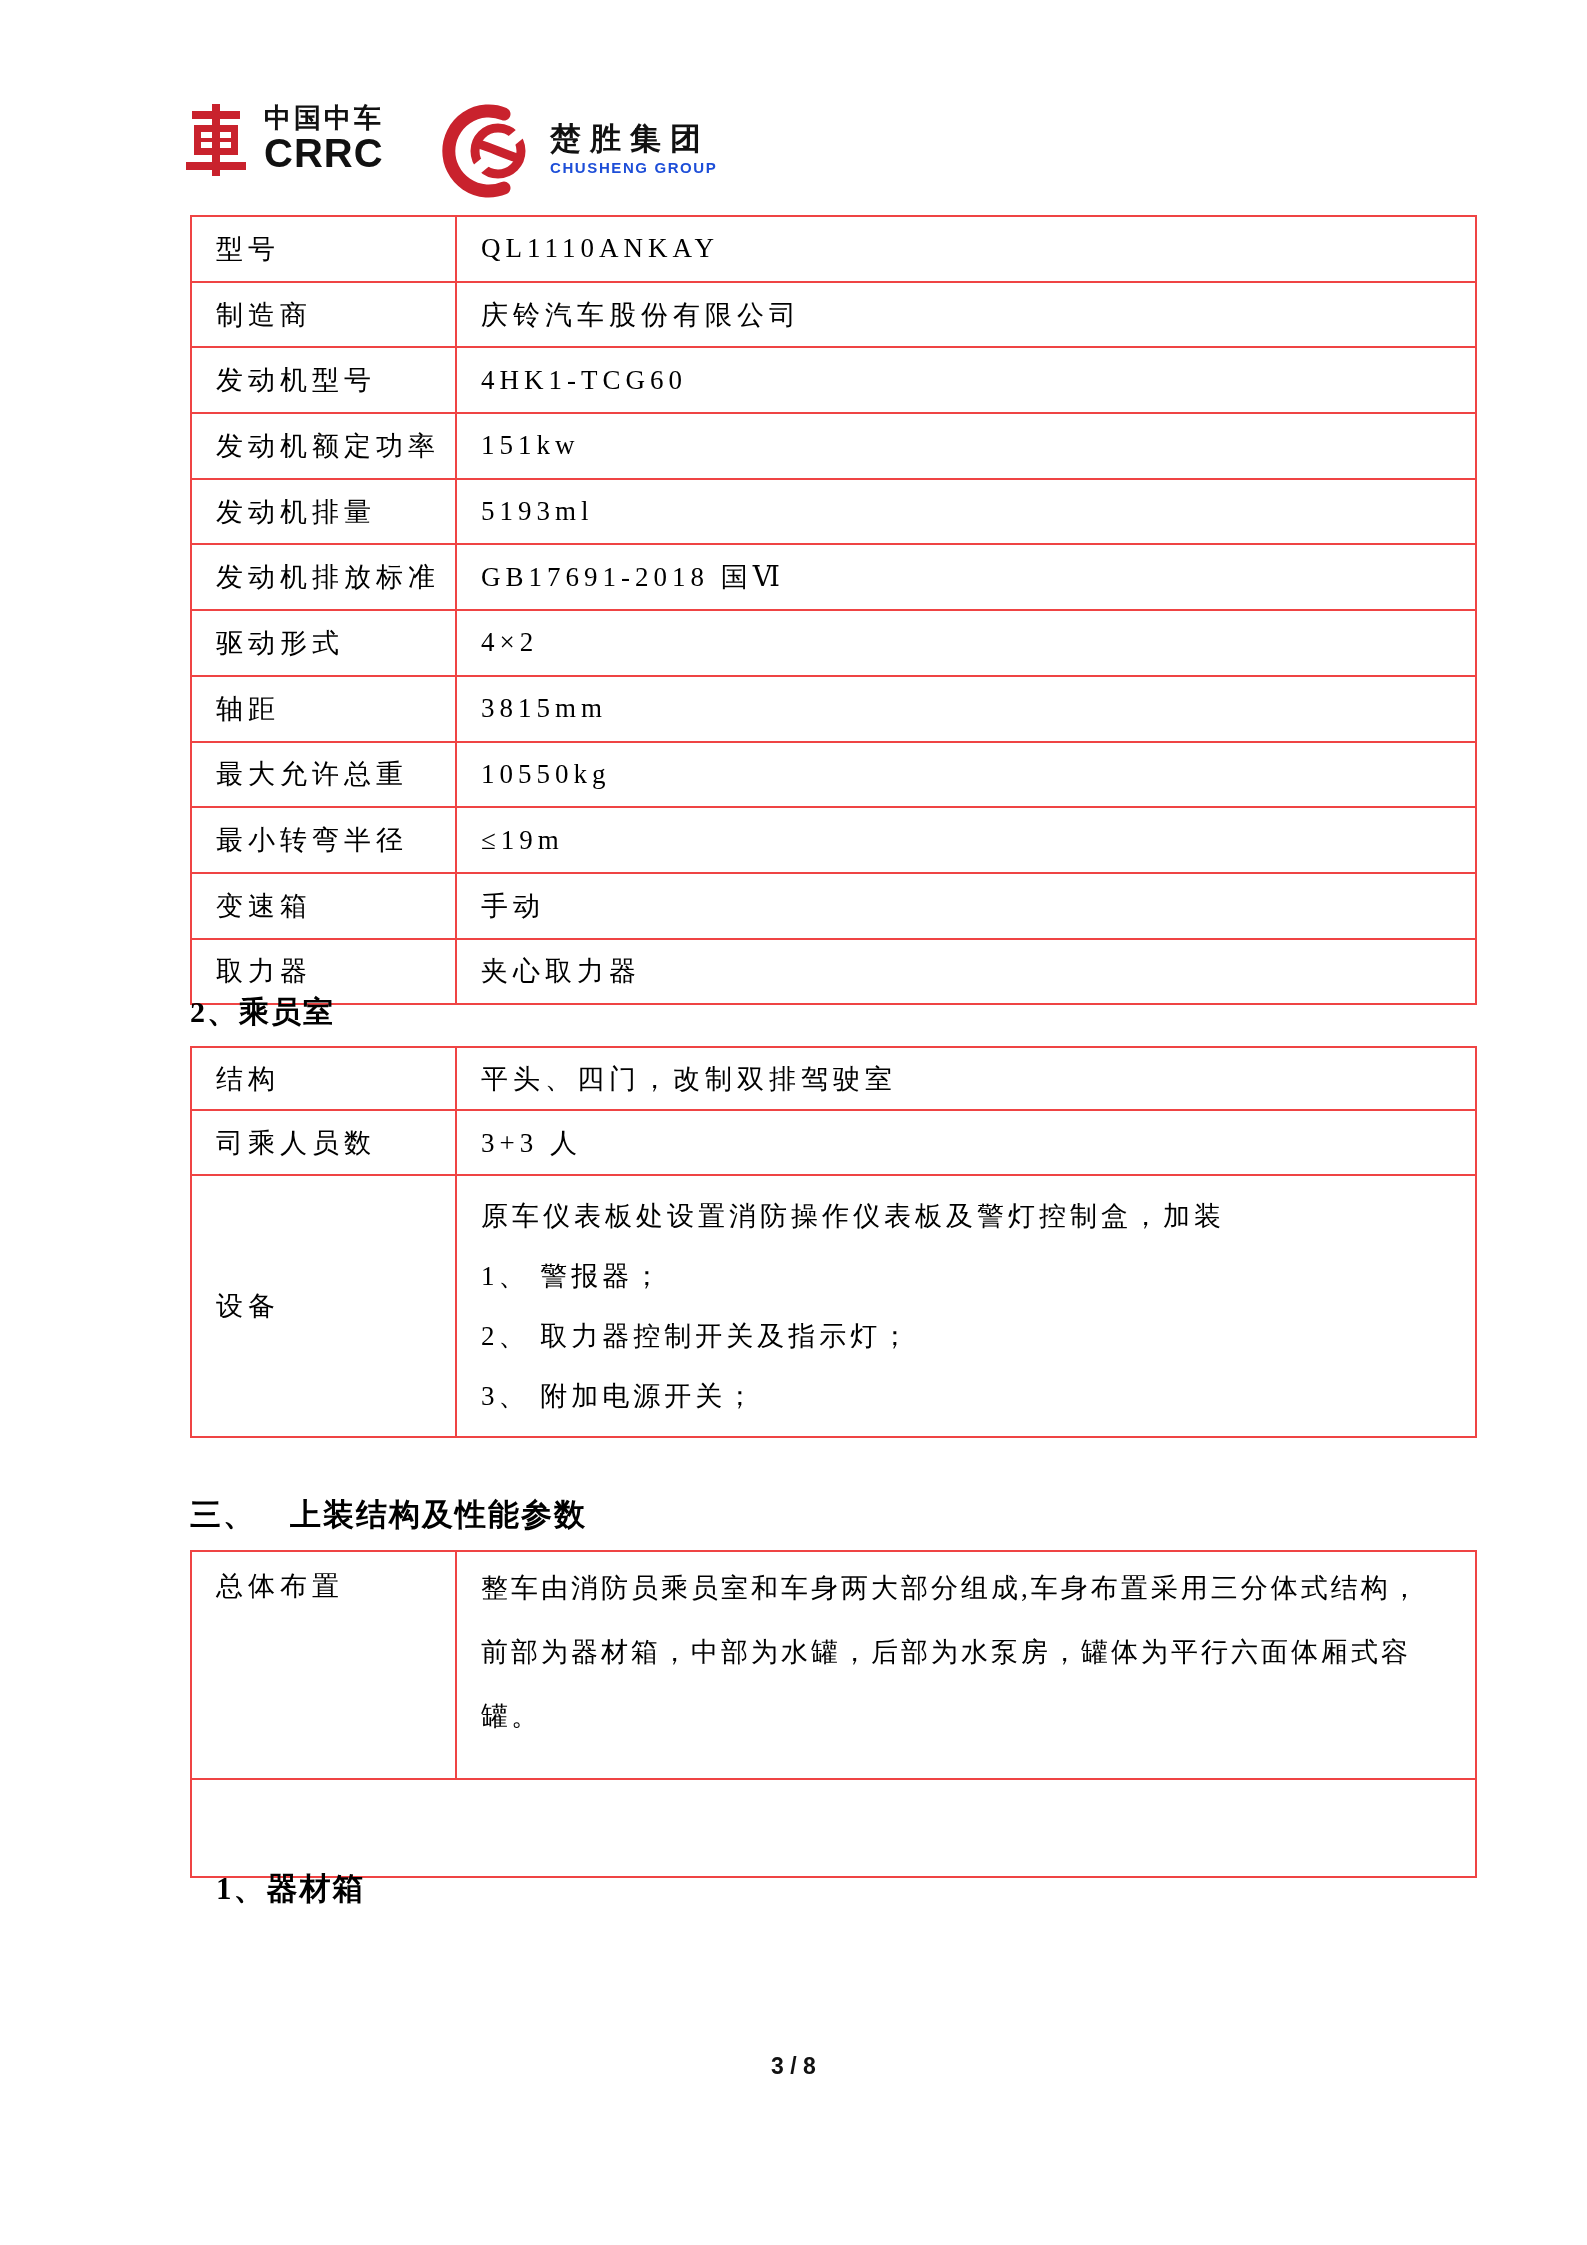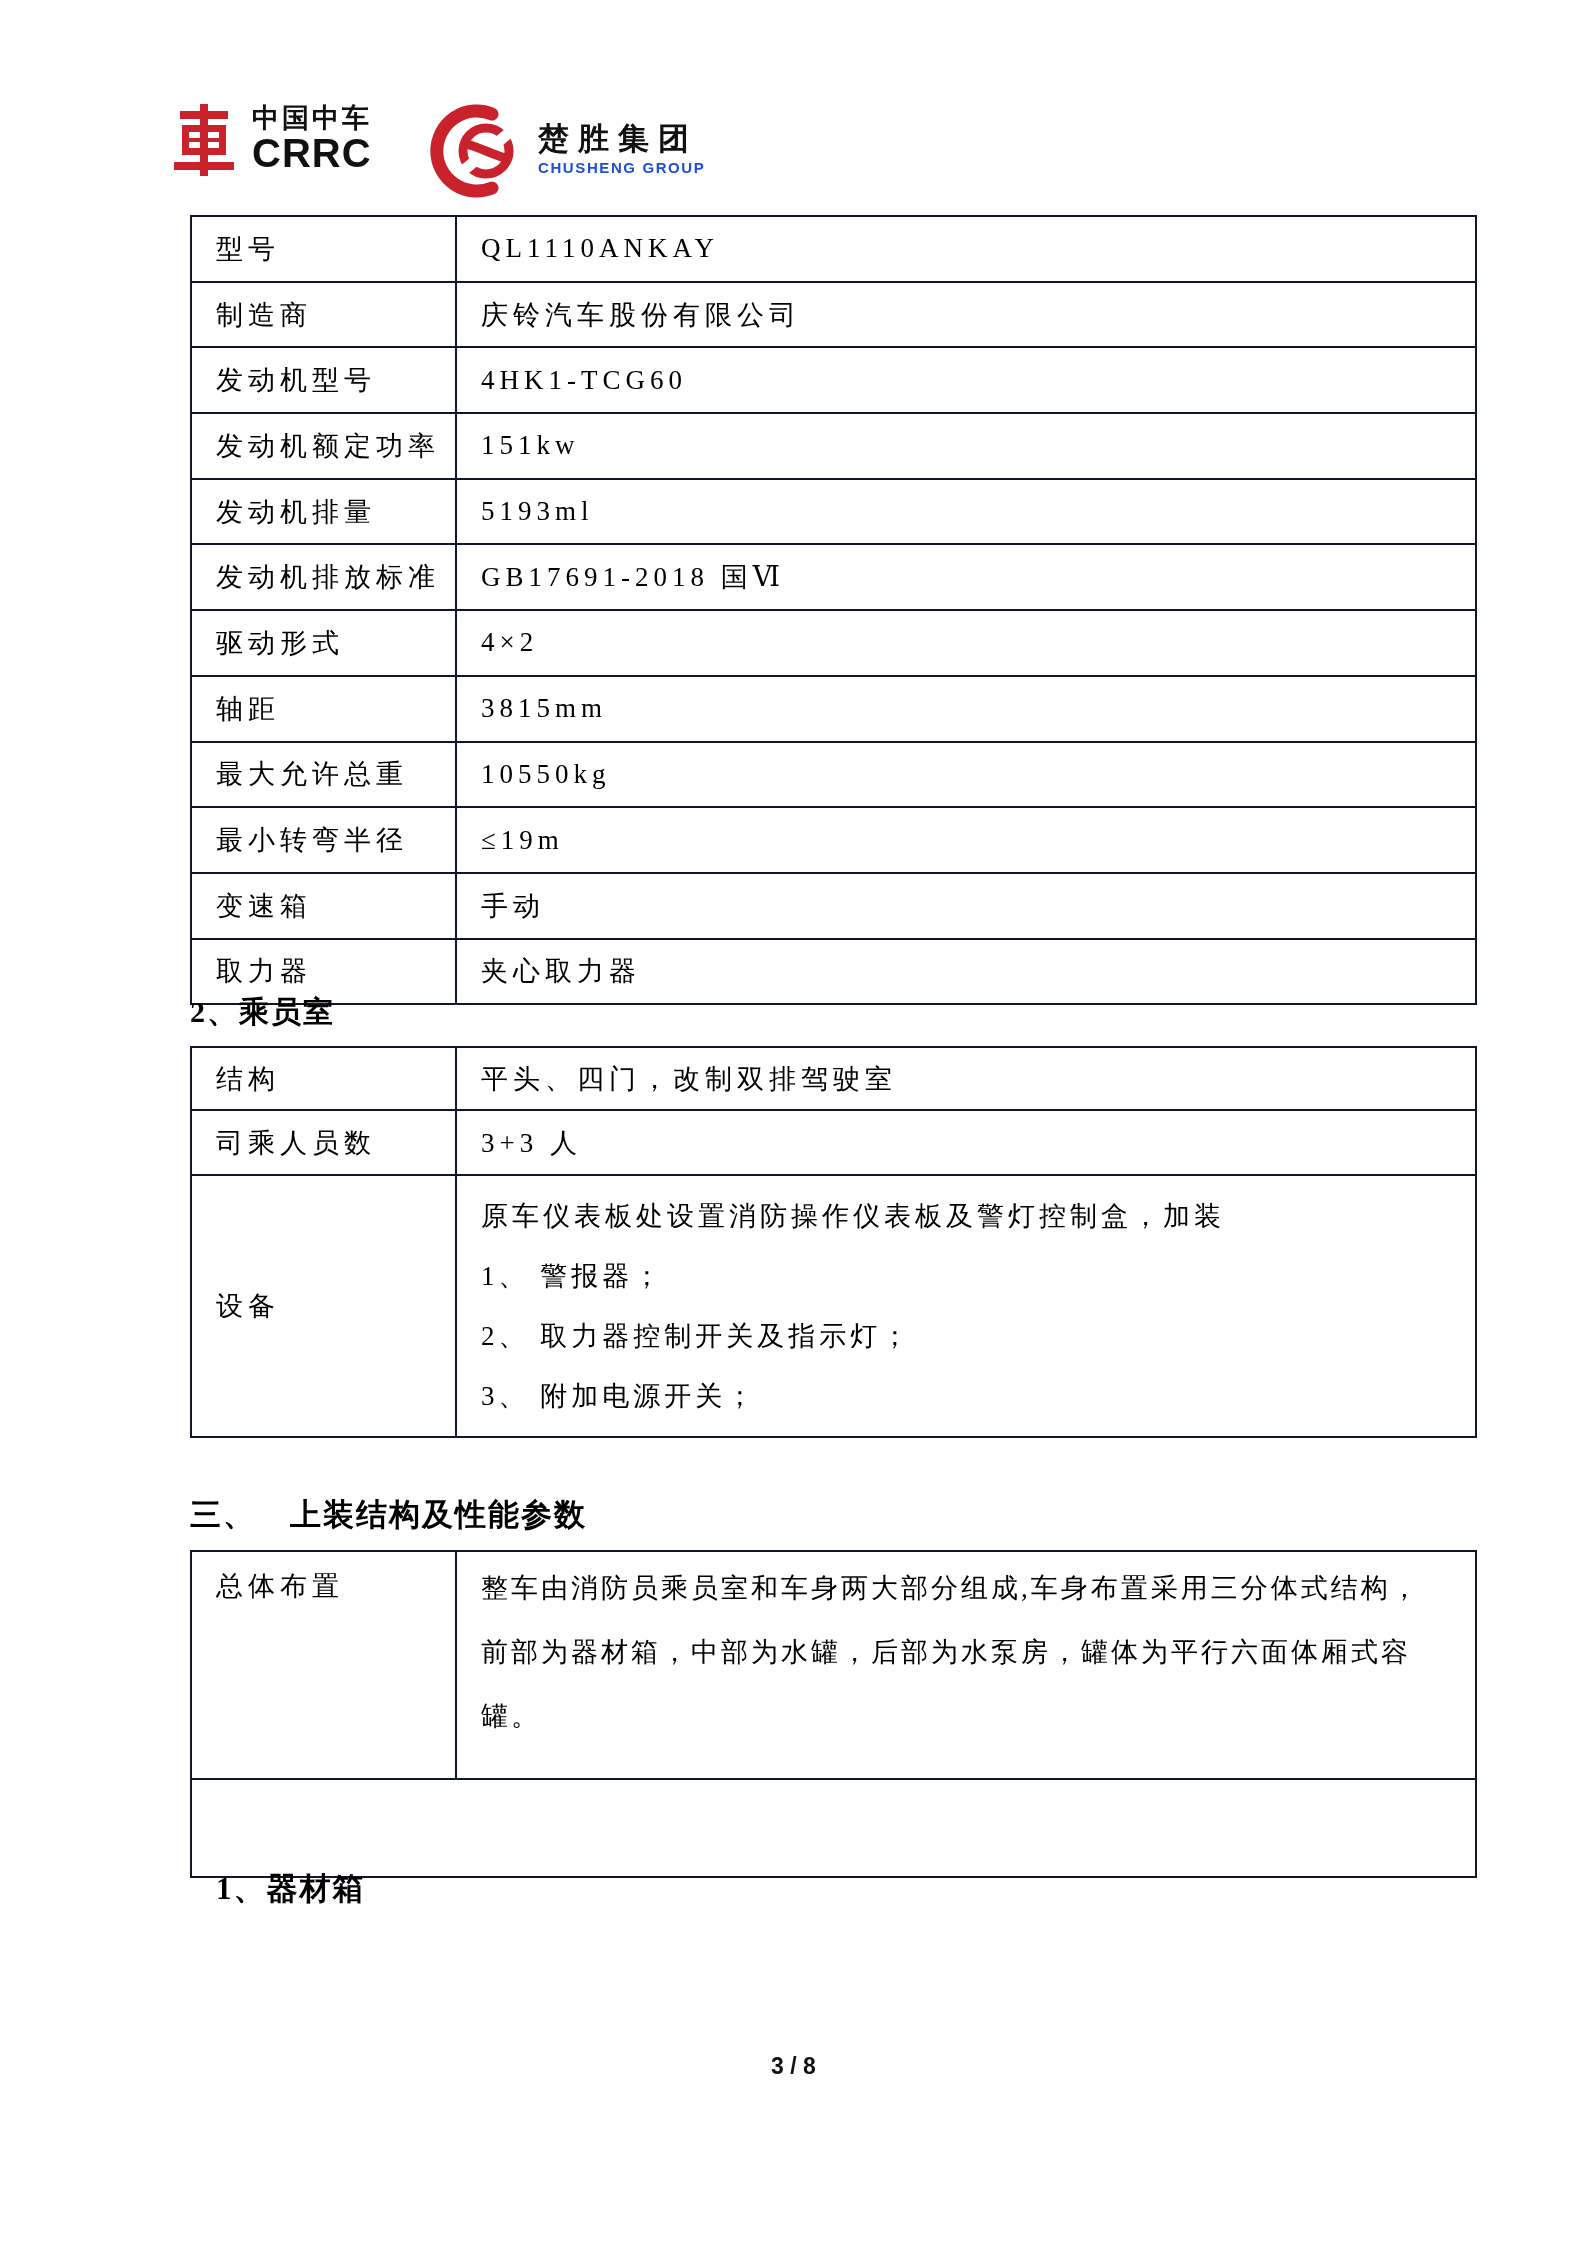--- a/index.html
+++ b/index.html
@@ -2,35 +2,35 @@
 <html><head>
 <meta charset="utf-8">
 <style>
   html,body{margin:0;padding:0;background:#ffffff;}
   .page{
     position:relative;width:1587px;height:2245px;background:#ffffff;
     font-family:"Liberation Serif","DejaVu Serif",serif;color:#000;
     overflow:hidden;
   }
   
-  .logos{position:absolute;left:172px;top:104px;display:flex;align-items:flex-start;}
+  .logos{position:absolute;left:184px;top:104px;display:flex;align-items:flex-start;}
   .crrc-emblem{flex:0 0 auto;}
   .crrc-text{margin-left:16px;display:flex;flex-direction:column;}
   .crrc-cn{font-size:27px;font-weight:bold;letter-spacing:3px;line-height:1.1;color:#111;}
   .crrc-en{font-size:40px;font-weight:bold;font-family:"Liberation Sans",sans-serif;
            line-height:0.95;letter-spacing:1px;color:#111;}
   .cs-logo{margin-left:50px;flex:0 0 auto;}
   .cs-text{margin-left:12px;padding-top:18px;display:flex;flex-direction:column;}
   .cs-cn{font-size:31px;font-weight:bold;letter-spacing:9px;line-height:1.1;color:#111;}
   .cs-en{font-size:15px;font-weight:bold;font-family:"Liberation Sans",sans-serif;
          color:#1d4ed8;letter-spacing:1.6px;margin-top:3px;}
   
   table.tbl{position:absolute;left:190px;width:1285px;border-collapse:collapse;table-layout:fixed;}
   table.tbl td{
-    border:2px solid #0f172a;font-size:27px;letter-spacing:5px;
+    border:2px solid #ef4444;font-size:27px;letter-spacing:5px;
     padding:0 8px 0 24px;vertical-align:middle;overflow:hidden;
   }
   col.c1{width:265px;} col.c2{width:1020px;}
   #t1{top:215px;} #t1 td{height:63.7px;}
   #t2{top:1046px;}
   #t2 tr.r0 td{height:61px;} #t2 tr.r1 td{height:63px;} #t2 tr.r2 td{height:64px;}
   #t2 tr.req td{height:250px;}
   #t2 td.eq-val{vertical-align:top;padding-top:10px;}
   .eq-line{line-height:60px;height:60px;white-space:nowrap;letter-spacing:4px;}
   #t3{top:1550px;}

